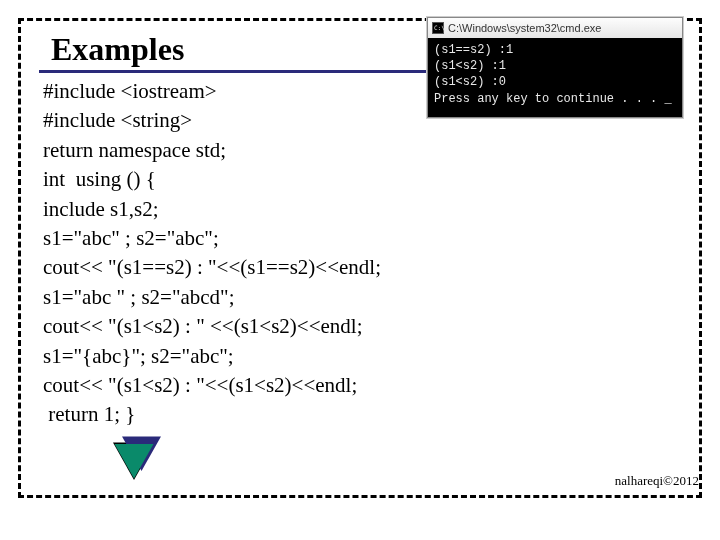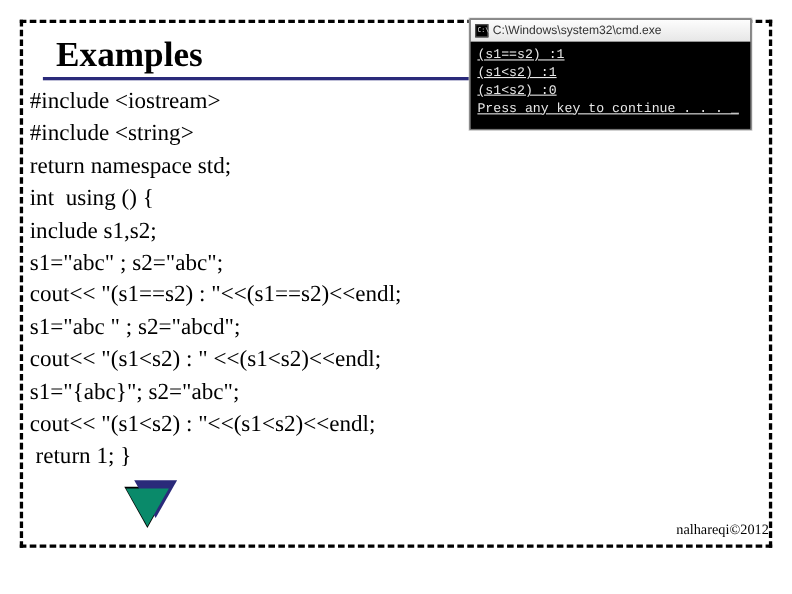--- a/index.html
+++ b/index.html
@@ -26,21 +26,21 @@
   }
   .title-underline {
     height: 3px;
     background: #2a2a7a;
     width: 640px;
     margin-left: 18px;
     margin-top: 2px;
   }
   .content-area {
     position: relative;
-    margin: 4px 14px 0 6px;
+    margin: 4px 14px 0 22px;
   }
   .code-block {
     font-family: "Times New Roman", serif;
     font-size: 21px;
     line-height: 1.4;
     color: #000;
     white-space: pre;
   }
   .console {
     position: absolute;
@@ -78,21 +78,20 @@
   }
   .console-body {
     background: #000;
     color: #e8e8e8;
     font-family: "Courier New", monospace;
     font-size: 12px;
     line-height: 1.35;
     padding: 4px 6px 10px 6px;
     white-space: pre;
     min-height: 78px;
-    text-decoration: underline;
   }
   .footer {
     position: absolute;
     bottom: 6px;
     left: 0;
     width: 100%;
     text-align: right;
     font-size: 13px;
     font-family: "Times New Roman", serif;
   }

